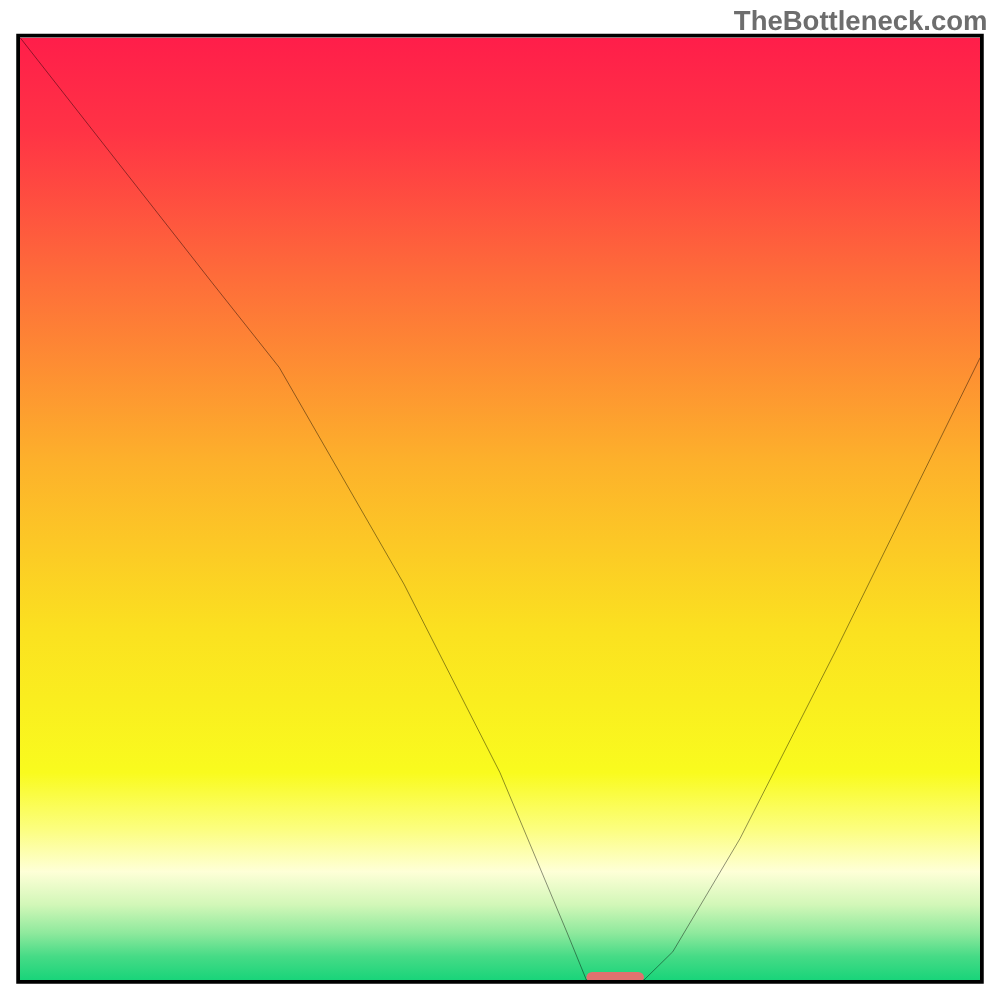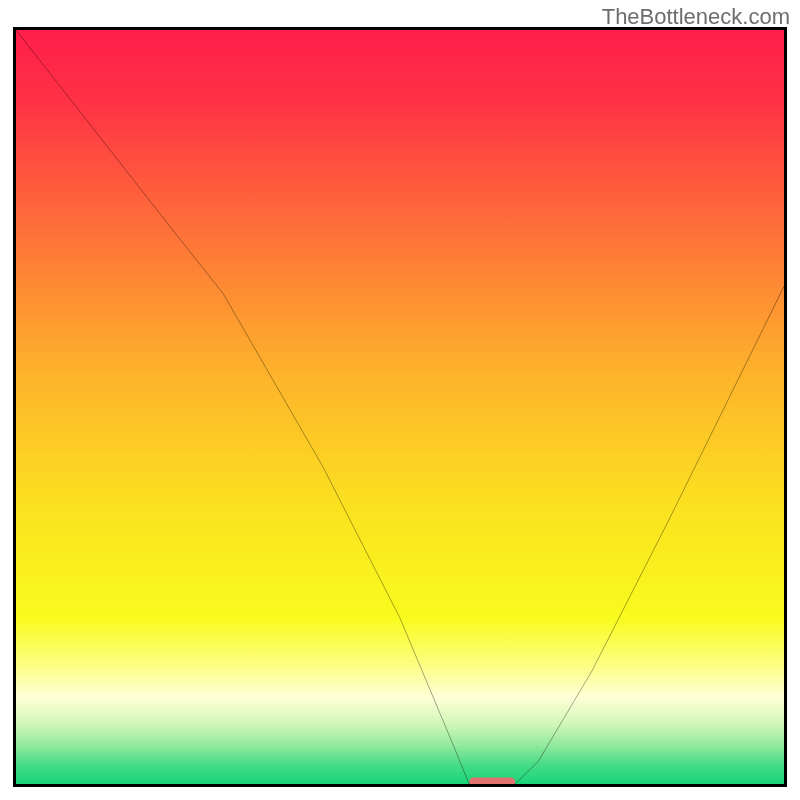--- a/index.html
+++ b/index.html
@@ -14,21 +14,21 @@
   .container {
     position: relative;
     width: 800px;
     height: 800px;
   }
   .watermark {
     position: absolute;
     top: 4px;
     right: 10px;
     font-size: 22px;
-    font-weight: normal;
+    font-weight: bold;
     color: #6d6d6d;
     letter-spacing: 0px;
     z-index: 10;
   }
   .plot-frame {
     position: absolute;
     left: 13px;
     top: 27px;
     width: 774px;
     height: 760px;

